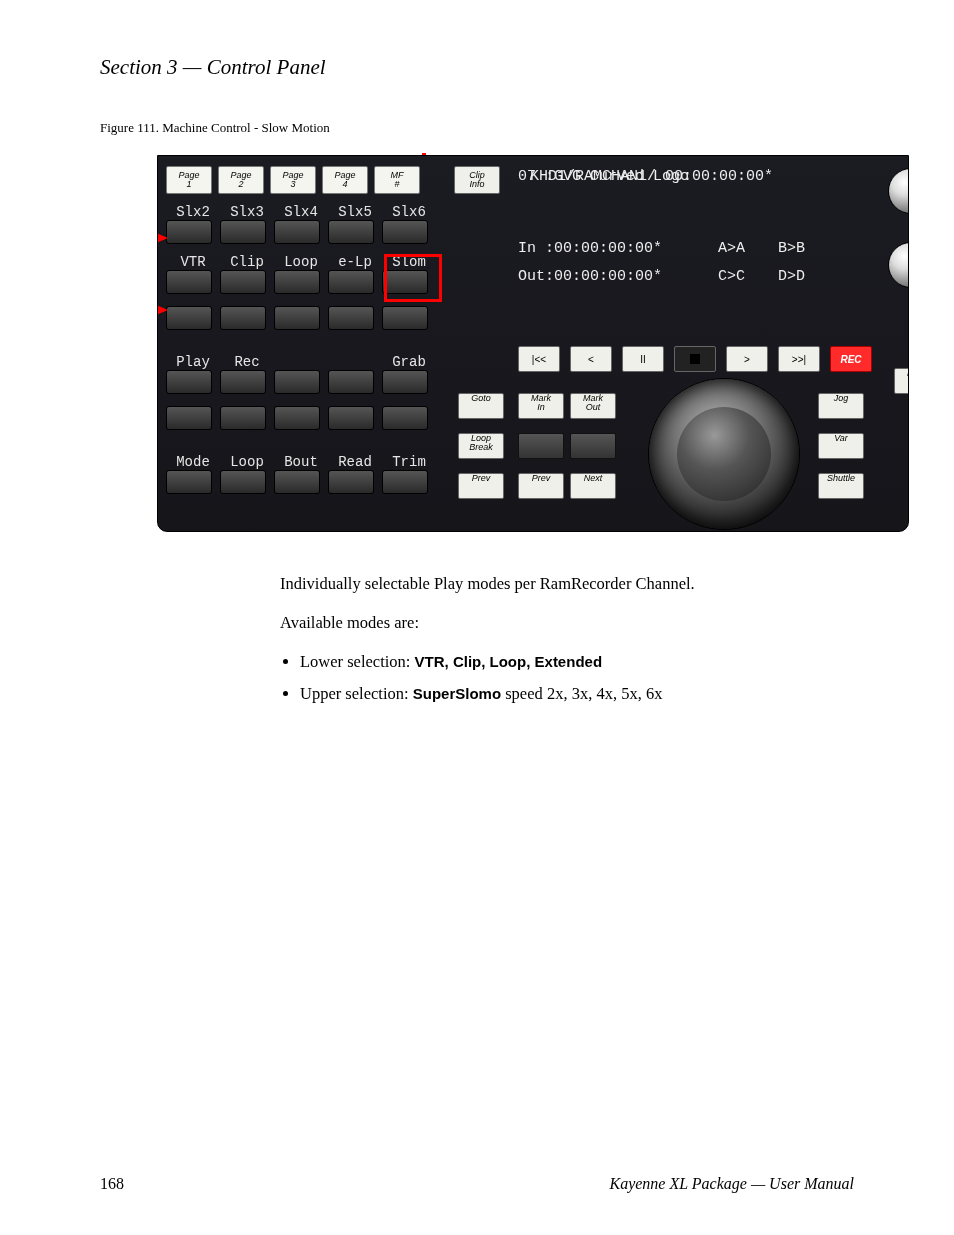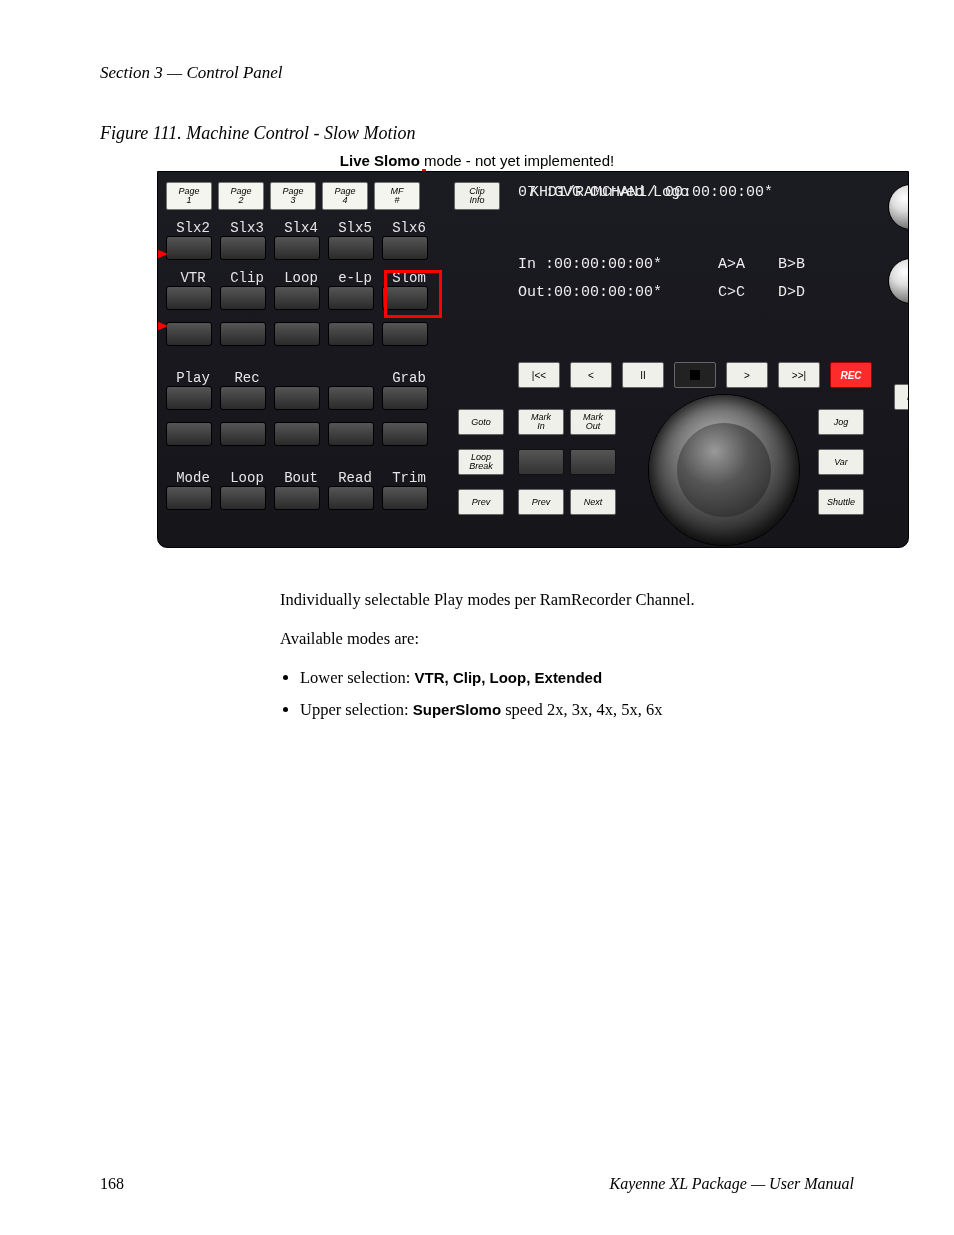--- a/index.html
+++ b/index.html
@@ -14,28 +14,26 @@
     box-sizing: border-box;
   }
   .page {
     padding: 55px 100px 40px 100px;
     box-sizing: border-box;
     height: 100%;
     position: relative;
   }
   .section-header {
     font-style: italic;
-    font-size: 17px;
+    font-size: 21px;
     margin-bottom: 40px;
-    margin-top: 8px;
   }
   .figure-caption {
-    font-style: italic;
-    font-size: 18px;
-    margin-bottom: 8px;
+    font-size: 13px;
+    margin-bottom: 19px;
   }
   .annotation-line {
     text-align: center;
     font-family: Arial, Helvetica, sans-serif;
     font-size: 15px;
     margin-bottom: 2px;
   }
   .annotation-line b { font-weight: bold; }
 
   
@@ -204,21 +202,20 @@
     border: 1px solid #666;
     border-radius: 2px;
     font-family: Arial, sans-serif;
     font-style: italic;
     font-size: 9px;
     color: #000;
     line-height: 1;
     display: flex;
     flex-direction: column;
     align-items: center;
-    justify-content: center;
   }
   .graybtn {
     position:absolute;
     width: 44px; height: 24px;
     background: linear-gradient(#555,#333);
     border: 1px solid #111;
     border-radius: 2px;
   }
   .jogwheel {
     position: absolute;
@@ -261,23 +258,20 @@
   }
   .footer .pg { font-style: normal; }
 </style>
 </head>
 <body>
 
 <div class="page">
   <div class="section-header">Section 3 — Control Panel</div>
 
   <div class="figure-caption">Figure 111.  Machine Control - Slow Motion</div>
-  <div class="annotation-line">
-    <b>Live Slomo</b><span> mode - not yet implemented!</span>
-  </div>
 
   <div class="panel-wrap">
 
     <div class="red-vert" style="left: 265px; top: -2px; height: 108px;"></div>
     <div style="position:absolute; left:259px; top:103px; width:0;height:0; border-left:8px solid transparent; border-right:8px solid transparent; border-top:14px solid #f00;"></div>
 
     <div class="panel-body">
 
       <div class="pagebar">
         <div class="pagebtn">

